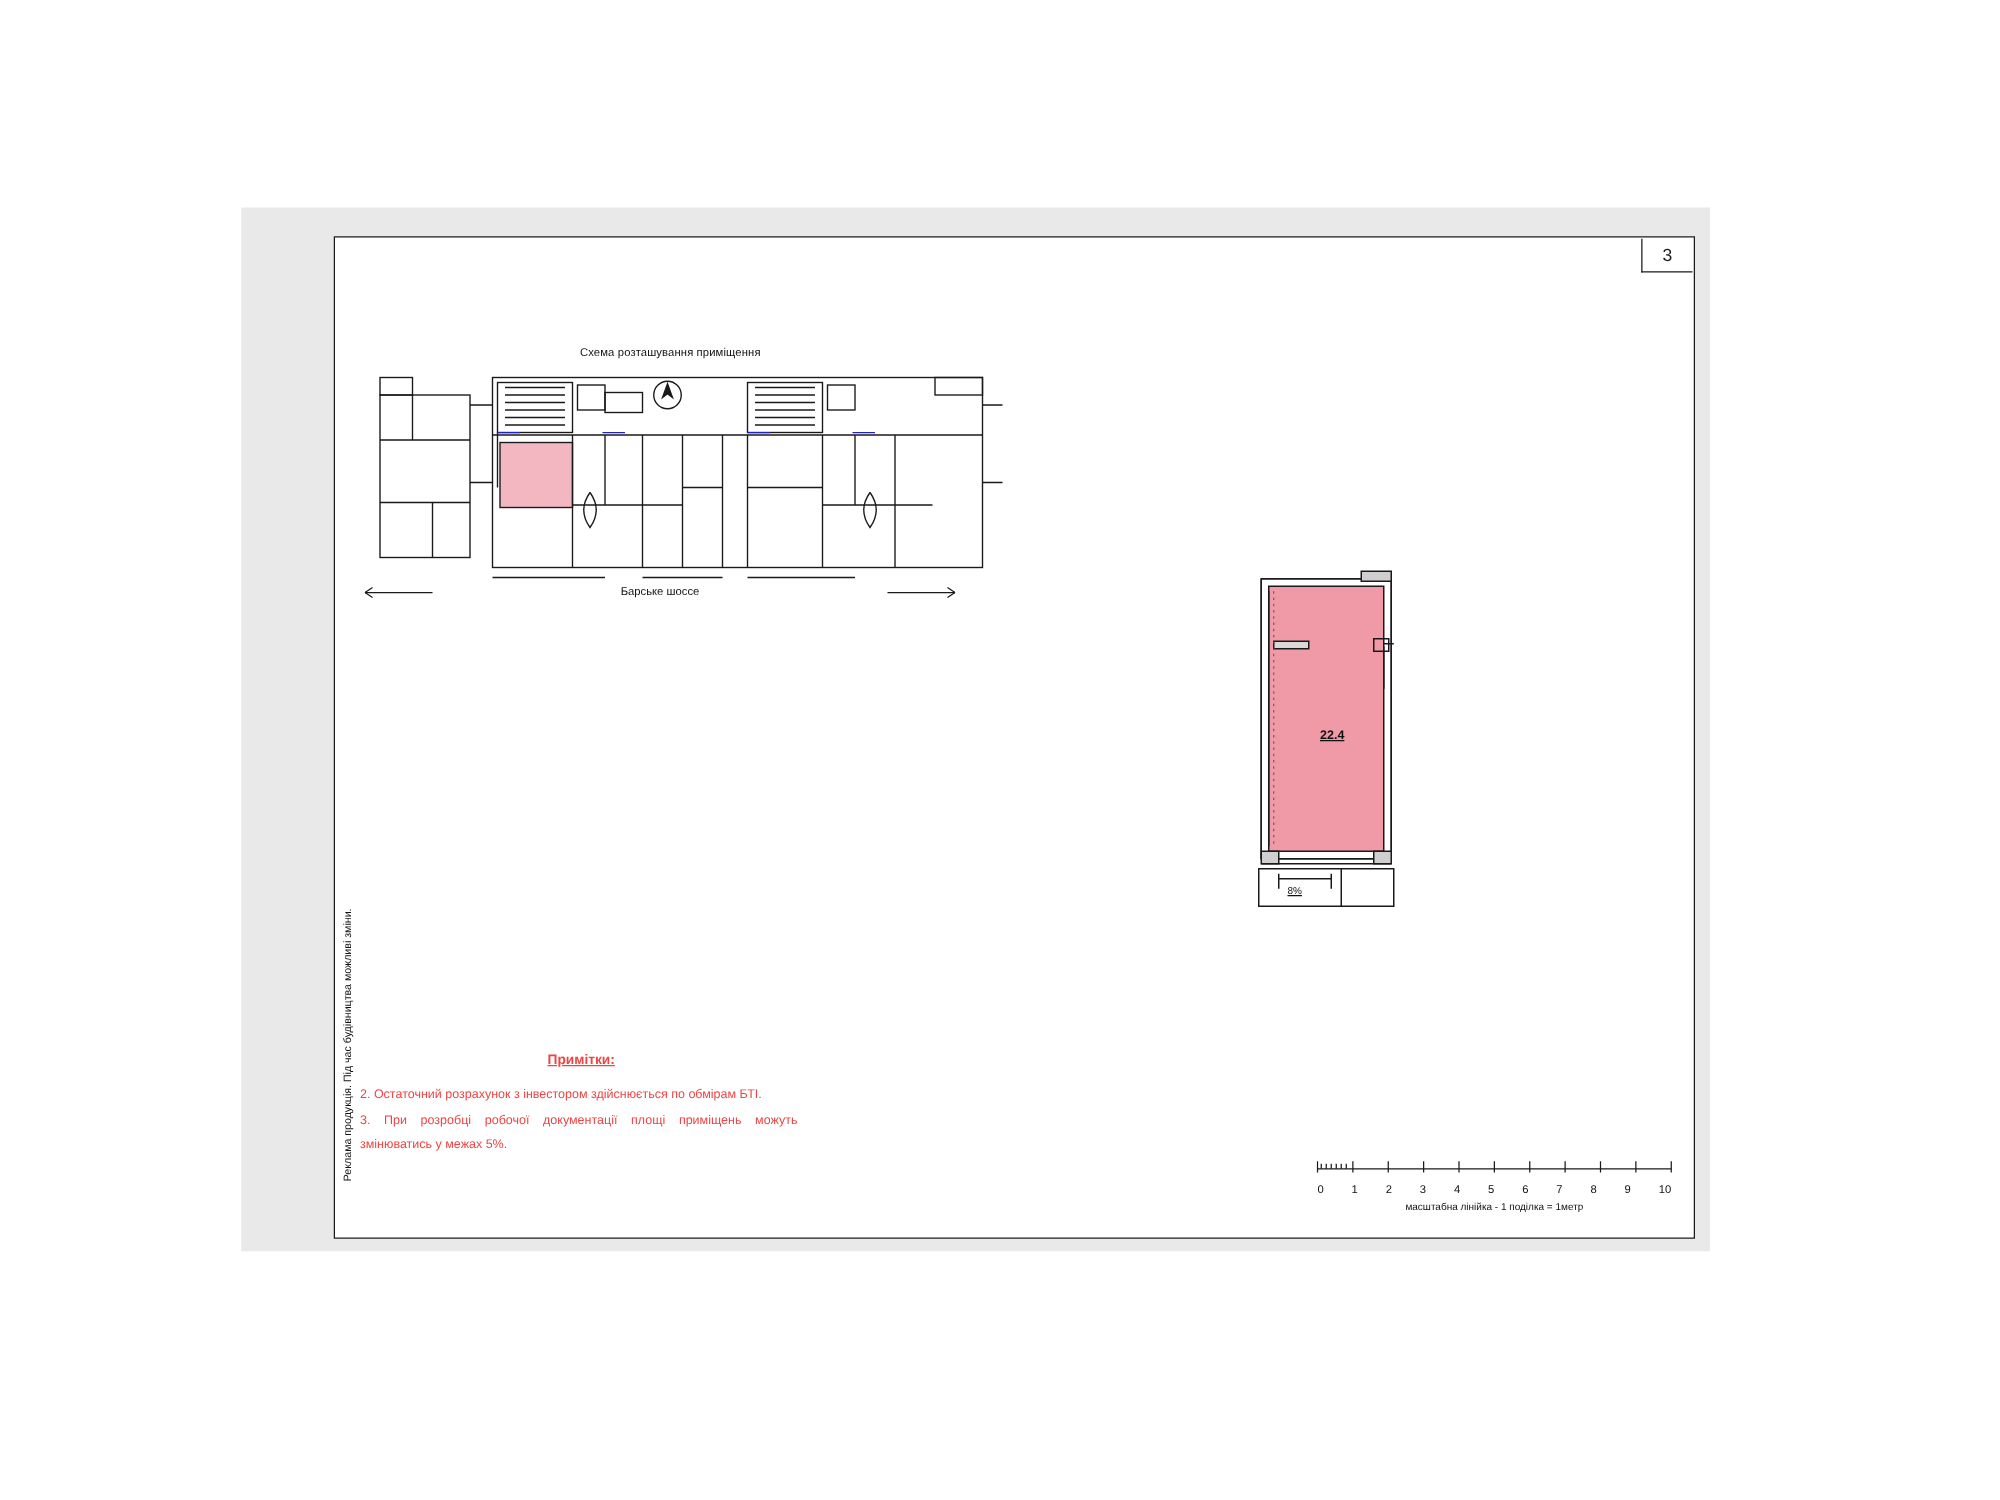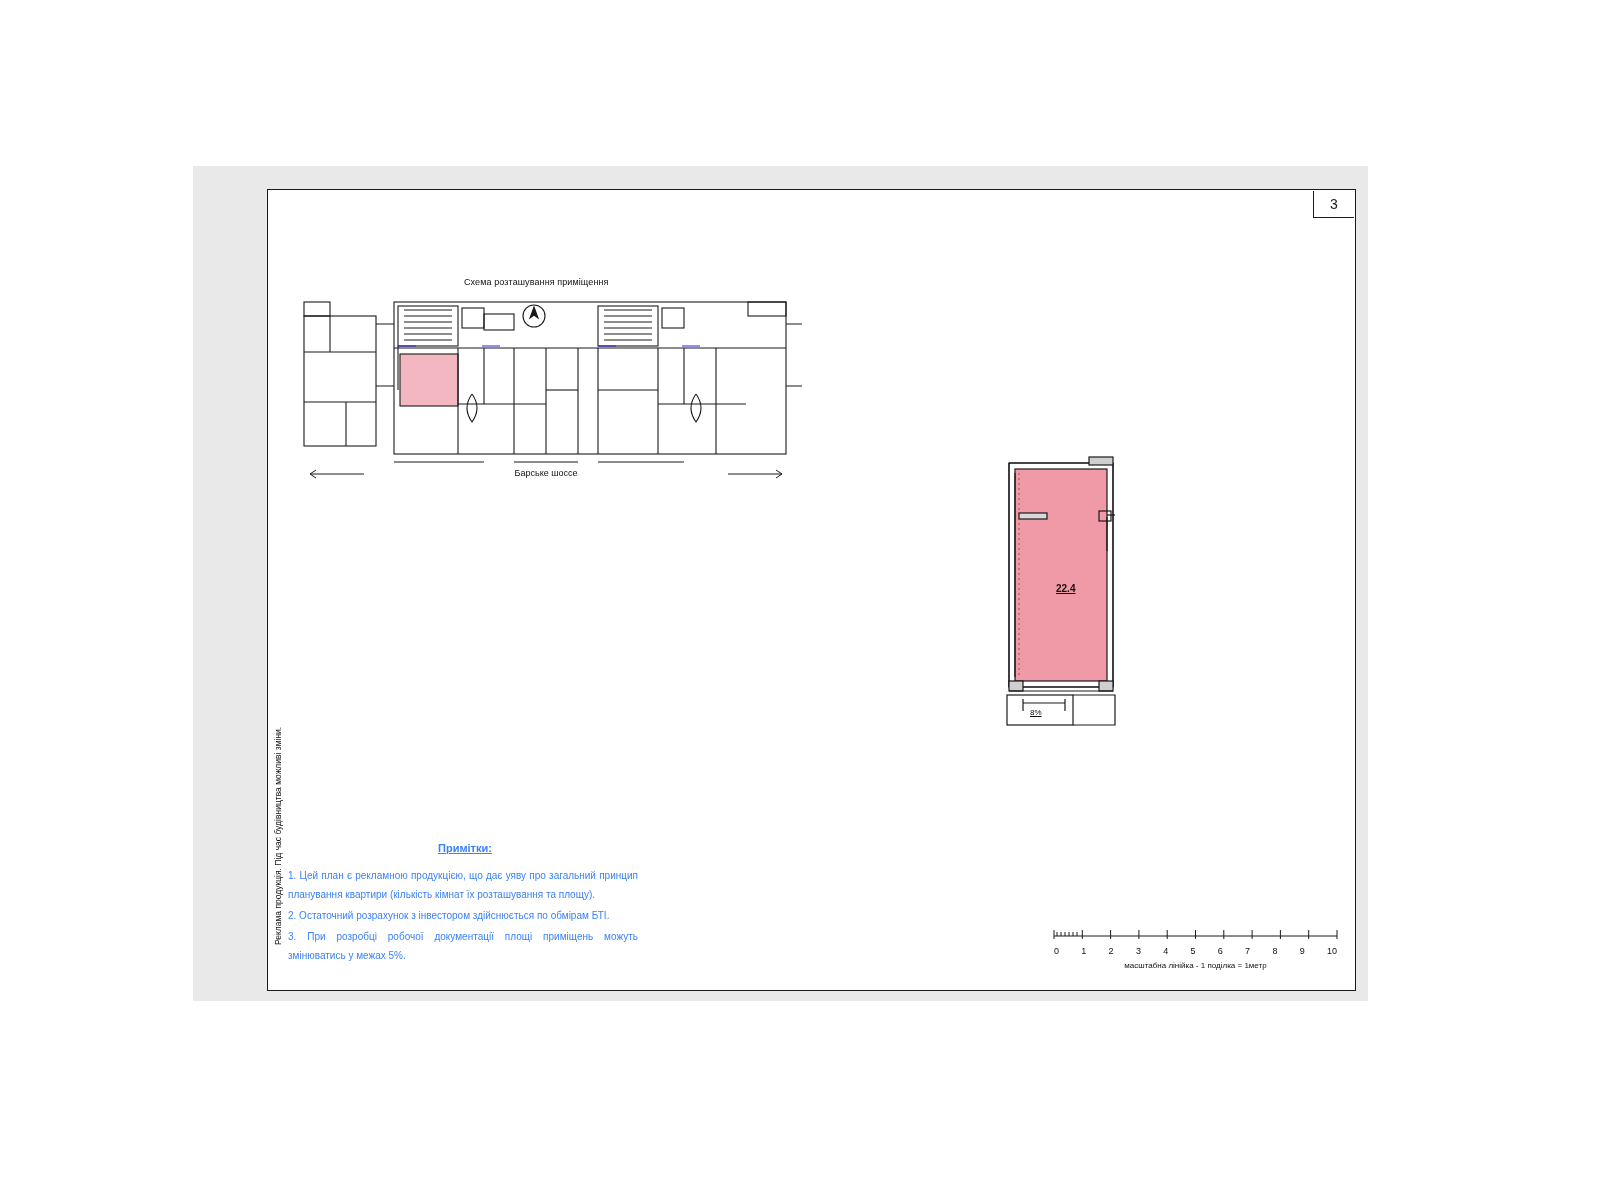--- a/index.html
+++ b/index.html
@@ -77,21 +77,21 @@
     width: 520px;
     height: 190px;
   }
   .loc-plan svg { display: block; }
 
   .street-label {
     position: absolute;
     left: 0;
     top: 278px;
     width: 520px;
-    text-align: right;
+    text-align: center;
     font-size: 9px;
     color: #111;
   }
   
   .unit-plan {
     position: absolute;
     left: 735px;
     top: 265px;
     width: 140px;
     height: 290px;
@@ -112,21 +112,21 @@
     font-size: 8px;
     color: #111;
     text-decoration: underline;
   }
   
   .notes {
     position: absolute;
     left: 20px;
     top: 652px;
     width: 350px;
-    color: #3b82f6;
+    color: #ef4444;
   }
   .notes-title {
     font-size: 11px;
     font-weight: bold;
     text-decoration: underline;
     margin-left: 150px;
     margin-bottom: 12px;
   }
   .notes-item {
     font-size: 10px;
@@ -297,21 +297,20 @@
           <path d="M16 18 V222"></path>
         </g>
       </svg>
     </div>
 
     <div class="unit-area">22.4</div>
     <div class="balcony-label">8%</div>
 
     <div class="notes">
       <div class="notes-title">Примітки:</div>
-      <div class="notes-item">1. Цей план є рекламною продукцією, що дає уяву про загальний принцип планування квартири (кількість кімнат їх розташування та площу).</div>
       <div class="notes-item">2. Остаточний розрахунок з інвестором здійснюється по обмірам БТІ.</div>
       <div class="notes-item">3. При розробці робочої документації площі приміщень можуть змінюватись у межах 5%.</div>
     </div>
 
     <div class="ruler">
       <svg width="285" height="12" viewBox="0 0 285 12">
         <g stroke="#1a1a1a" fill="none" stroke-width="1">
           <path d="M1 8 H284"></path>
           <path d="M1 2 V11 M29.3 2 V11 M57.6 2 V11 M85.9 2 V11 M114.2 2 V11 M142.5 2 V11 M170.8 2 V11 M199.1 2 V11 M227.4 2 V11 M255.7 2 V11 M284 2 V11"></path>
           <path d="M4 4 V8 M8 4 V8 M12 4 V8 M16 4 V8 M20 4 V8 M24 4 V8"></path>

